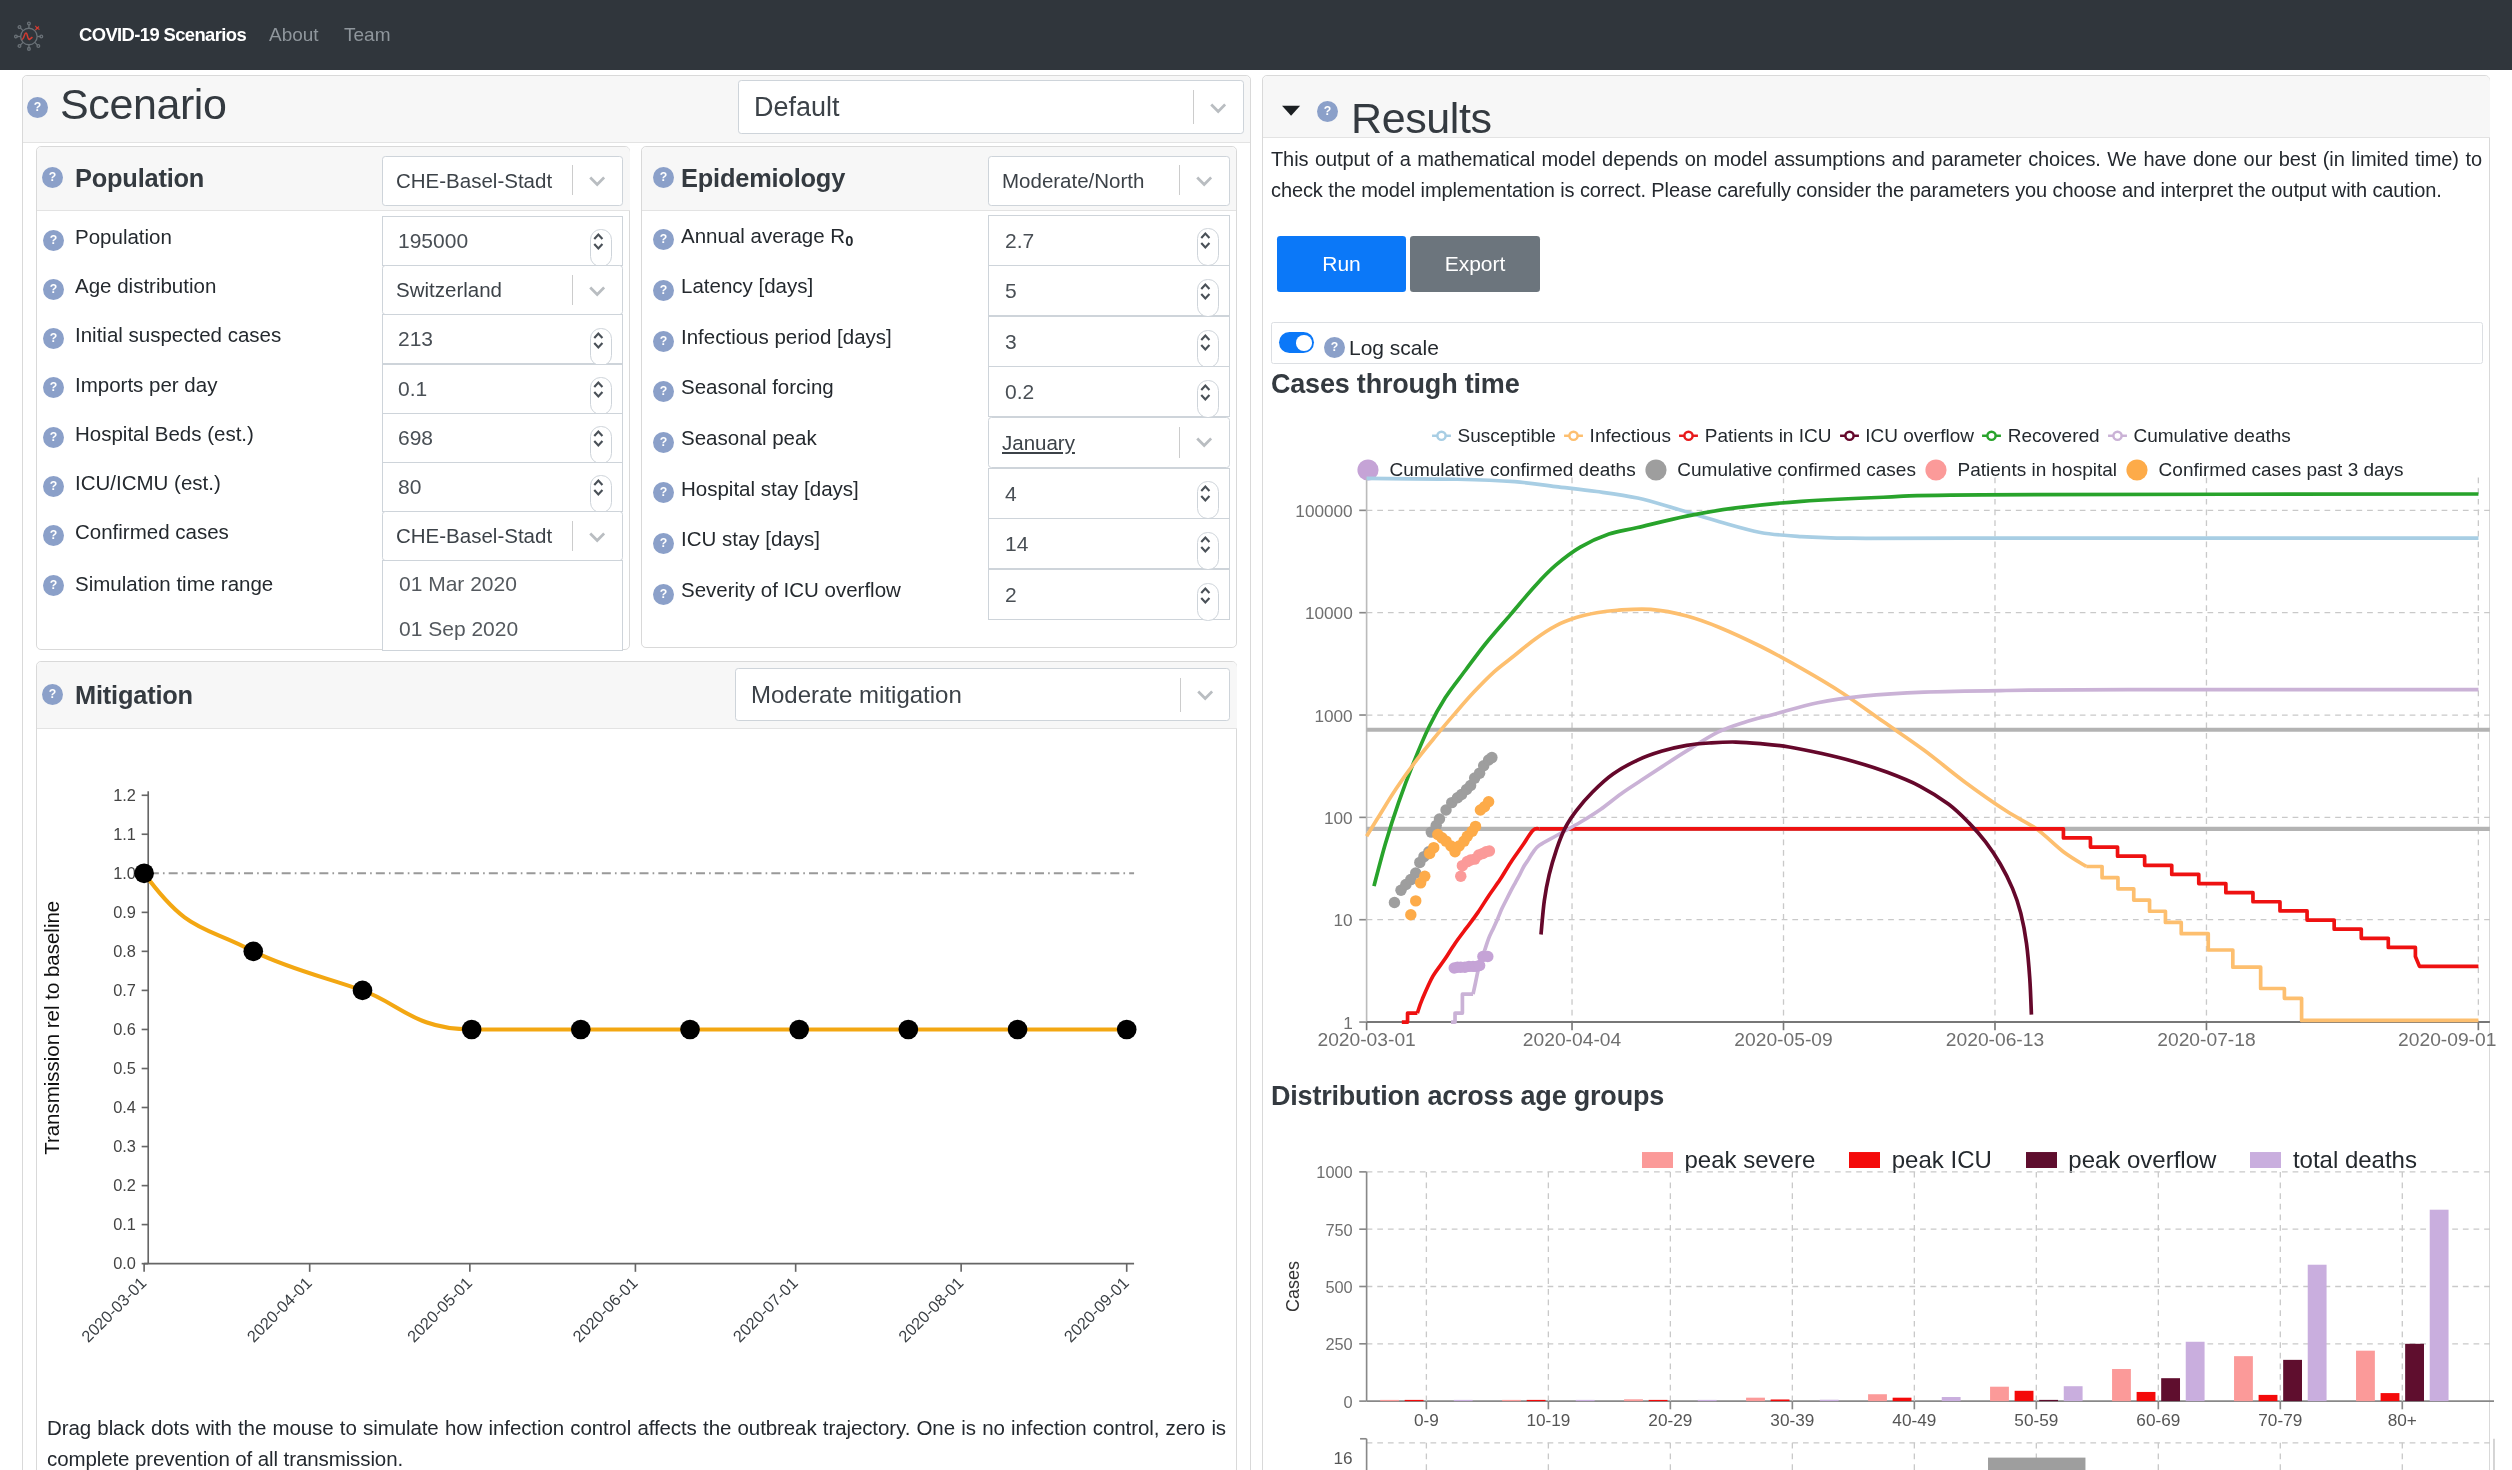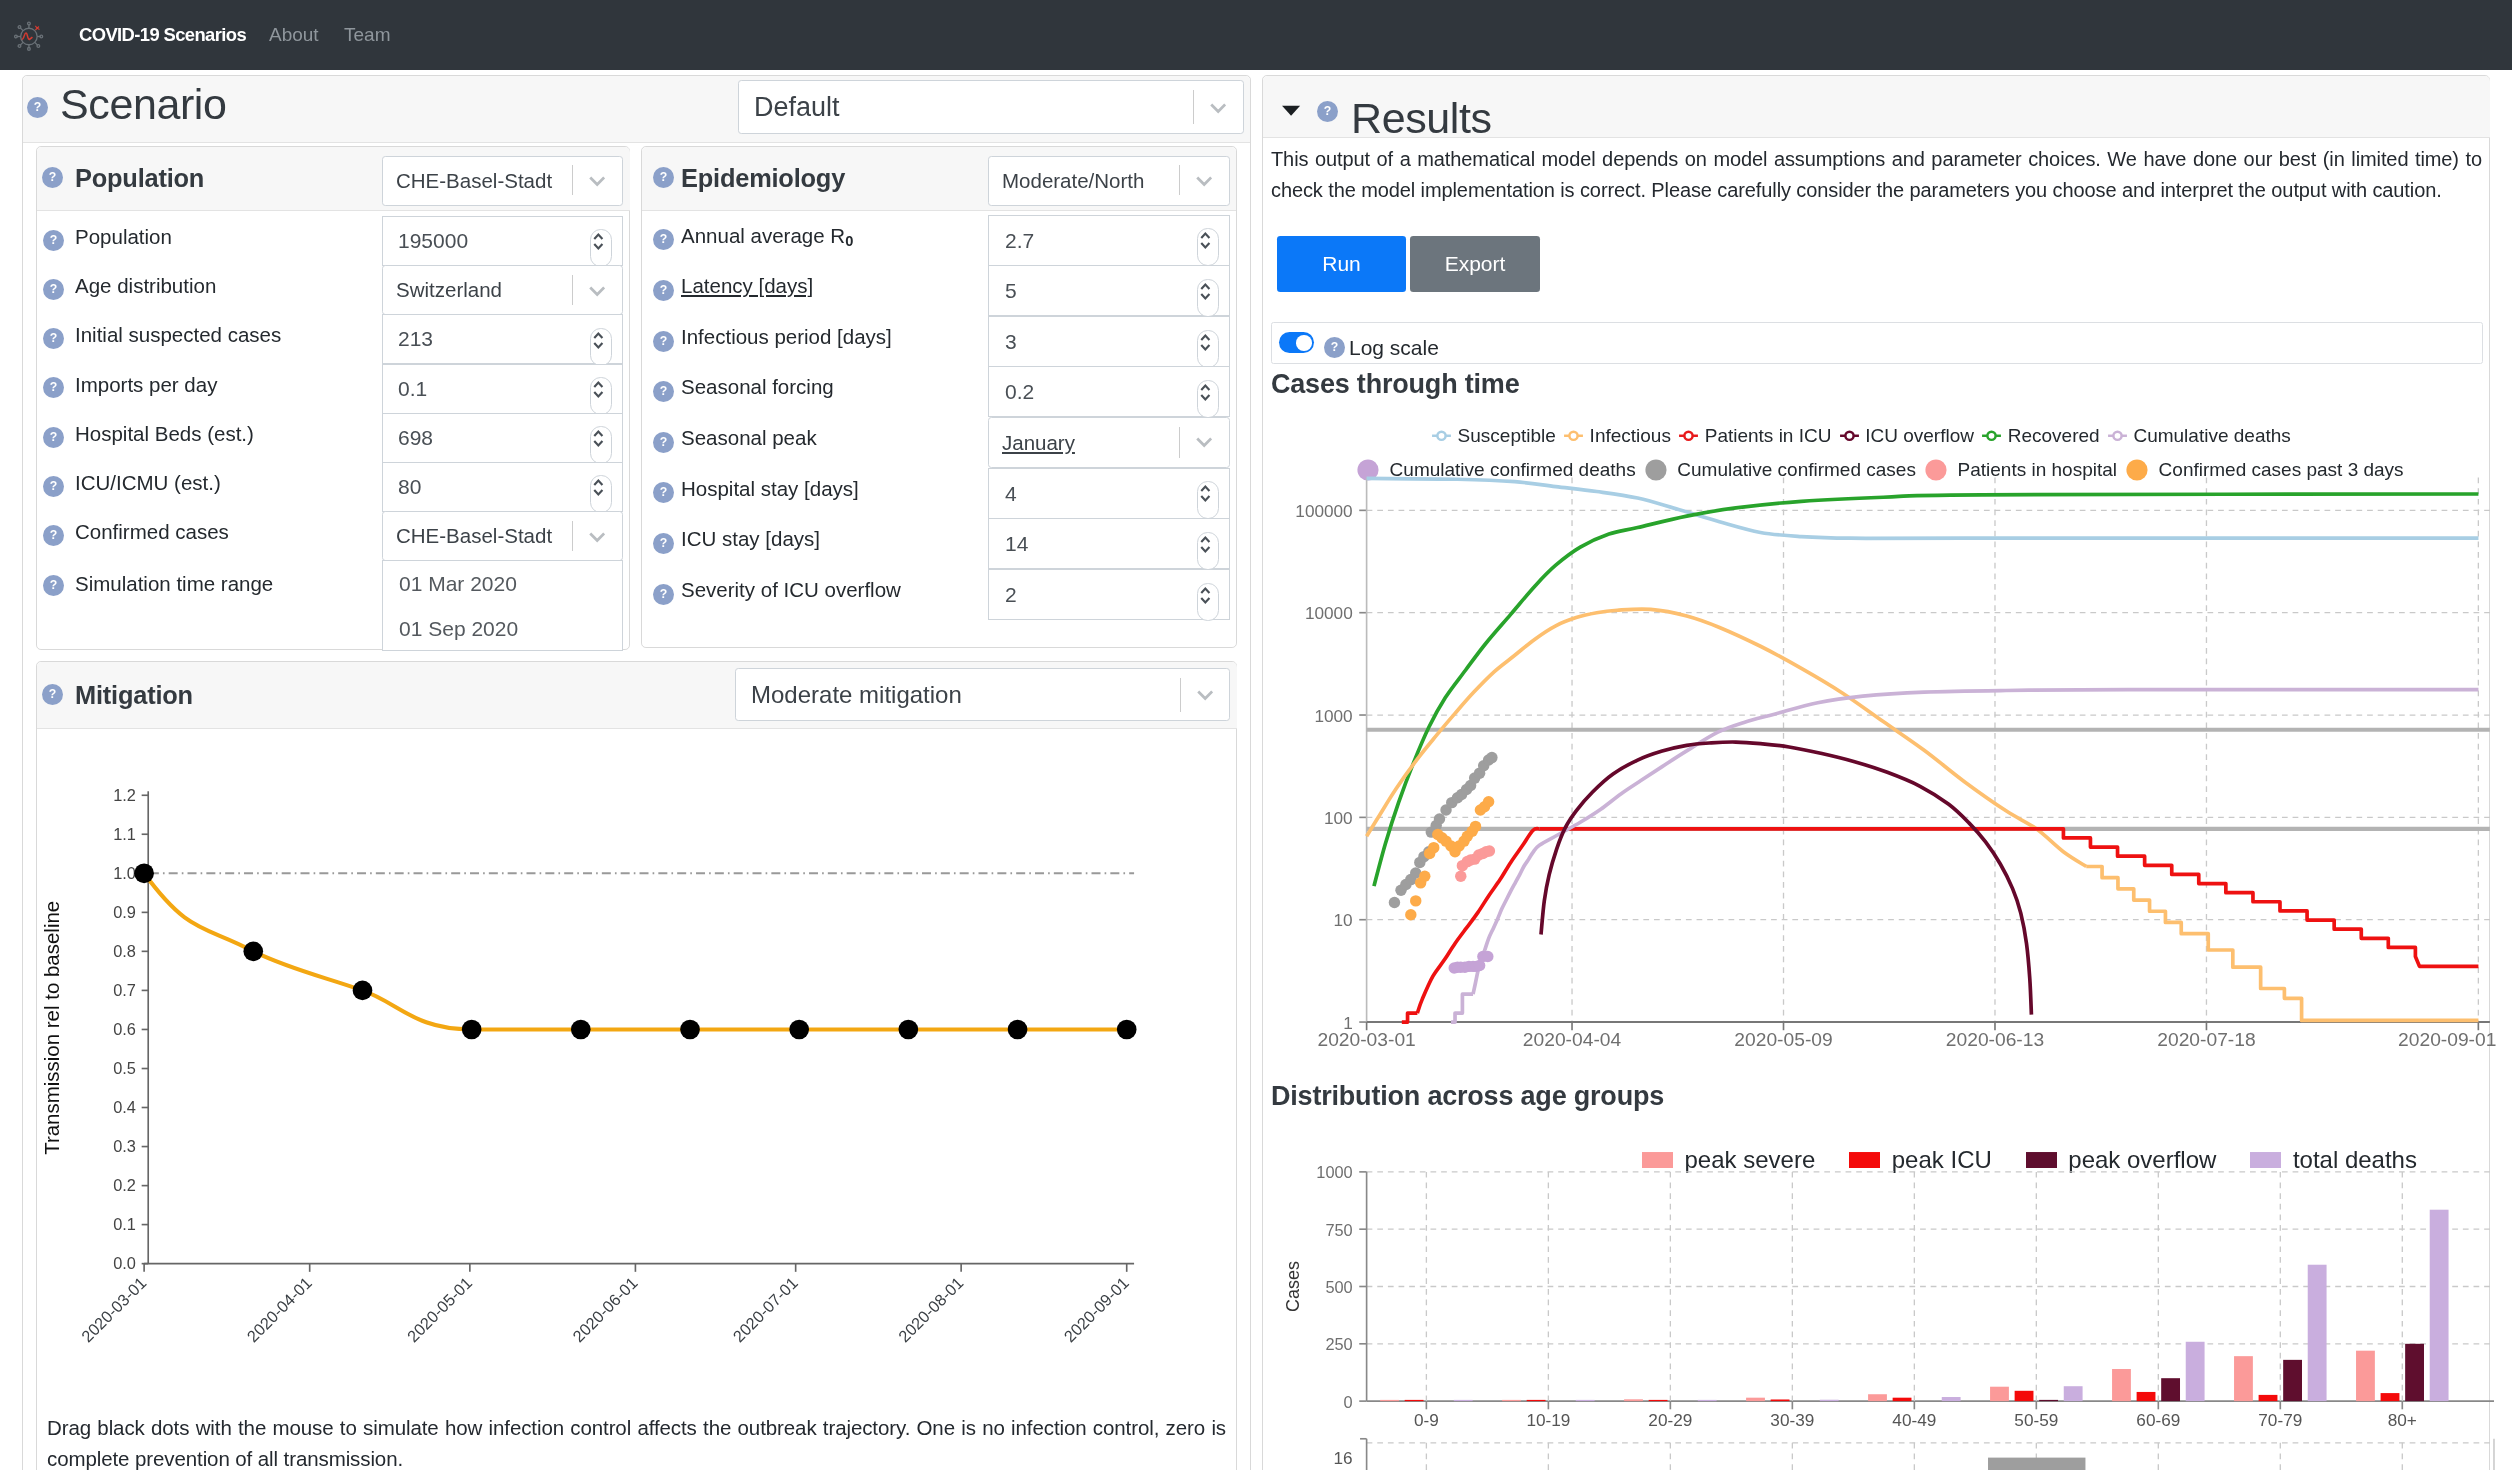--- a/index.html
+++ b/index.html
@@ -147,21 +147,21 @@
   </svg>
 <div class="q" style="left:653px;top:229px;width:21px;height:21px;font-size:12.3px;line-height:21px;">?</div>
 <div class="lab" style="left:681px;top:224px;">Annual average R<span style="font-size:14.7px;font-weight:700;vertical-align:-3.3px">0</span></div>
 <div class="ni" style="left:988px;top:215px;width:242px;height:51px;"></div>
 <div class="abs nit" style="left:1005px;top:215px;height:51px;line-height:51px;font-size:21px;">2.7</div>
 <div class="spin" style="left:1197px;top:228px;"><svg width="14.7" height="23" viewBox="0 0 18 28">
       <path d="M4 11 L9 5.5 L14 11" class="cv"></path>
       <path d="M4 17 L9 22.5 L14 17" class="cv"></path>
     </svg></div>
 <div class="q" style="left:653px;top:280px;width:21px;height:21px;font-size:12.3px;line-height:21px;">?</div>
-<div class="lab" style="left:681px;top:274px;text-decoration:underline;">Latency [days]</div>
+<div class="lab" style="left:681px;top:274px;">Latency [days]</div>
 <div class="ni" style="left:988px;top:265px;width:242px;height:51px;"></div>
 <div class="abs nit" style="left:1005px;top:265px;height:51px;line-height:51px;font-size:21px;">5</div>
 <div class="spin" style="left:1197px;top:279px;"><svg width="14.7" height="23" viewBox="0 0 18 28">
       <path d="M4 11 L9 5.5 L14 11" class="cv"></path>
       <path d="M4 17 L9 22.5 L14 17" class="cv"></path>
     </svg></div>
 <div class="q" style="left:653px;top:331px;width:21px;height:21px;font-size:12.3px;line-height:21px;">?</div>
 <div class="lab" style="left:681px;top:325px;">Infectious period [days]</div>
 <div class="ni" style="left:988px;top:316px;width:242px;height:51px;"></div>
 <div class="abs nit" style="left:1005px;top:316px;height:51px;line-height:51px;font-size:21px;">3</div>

